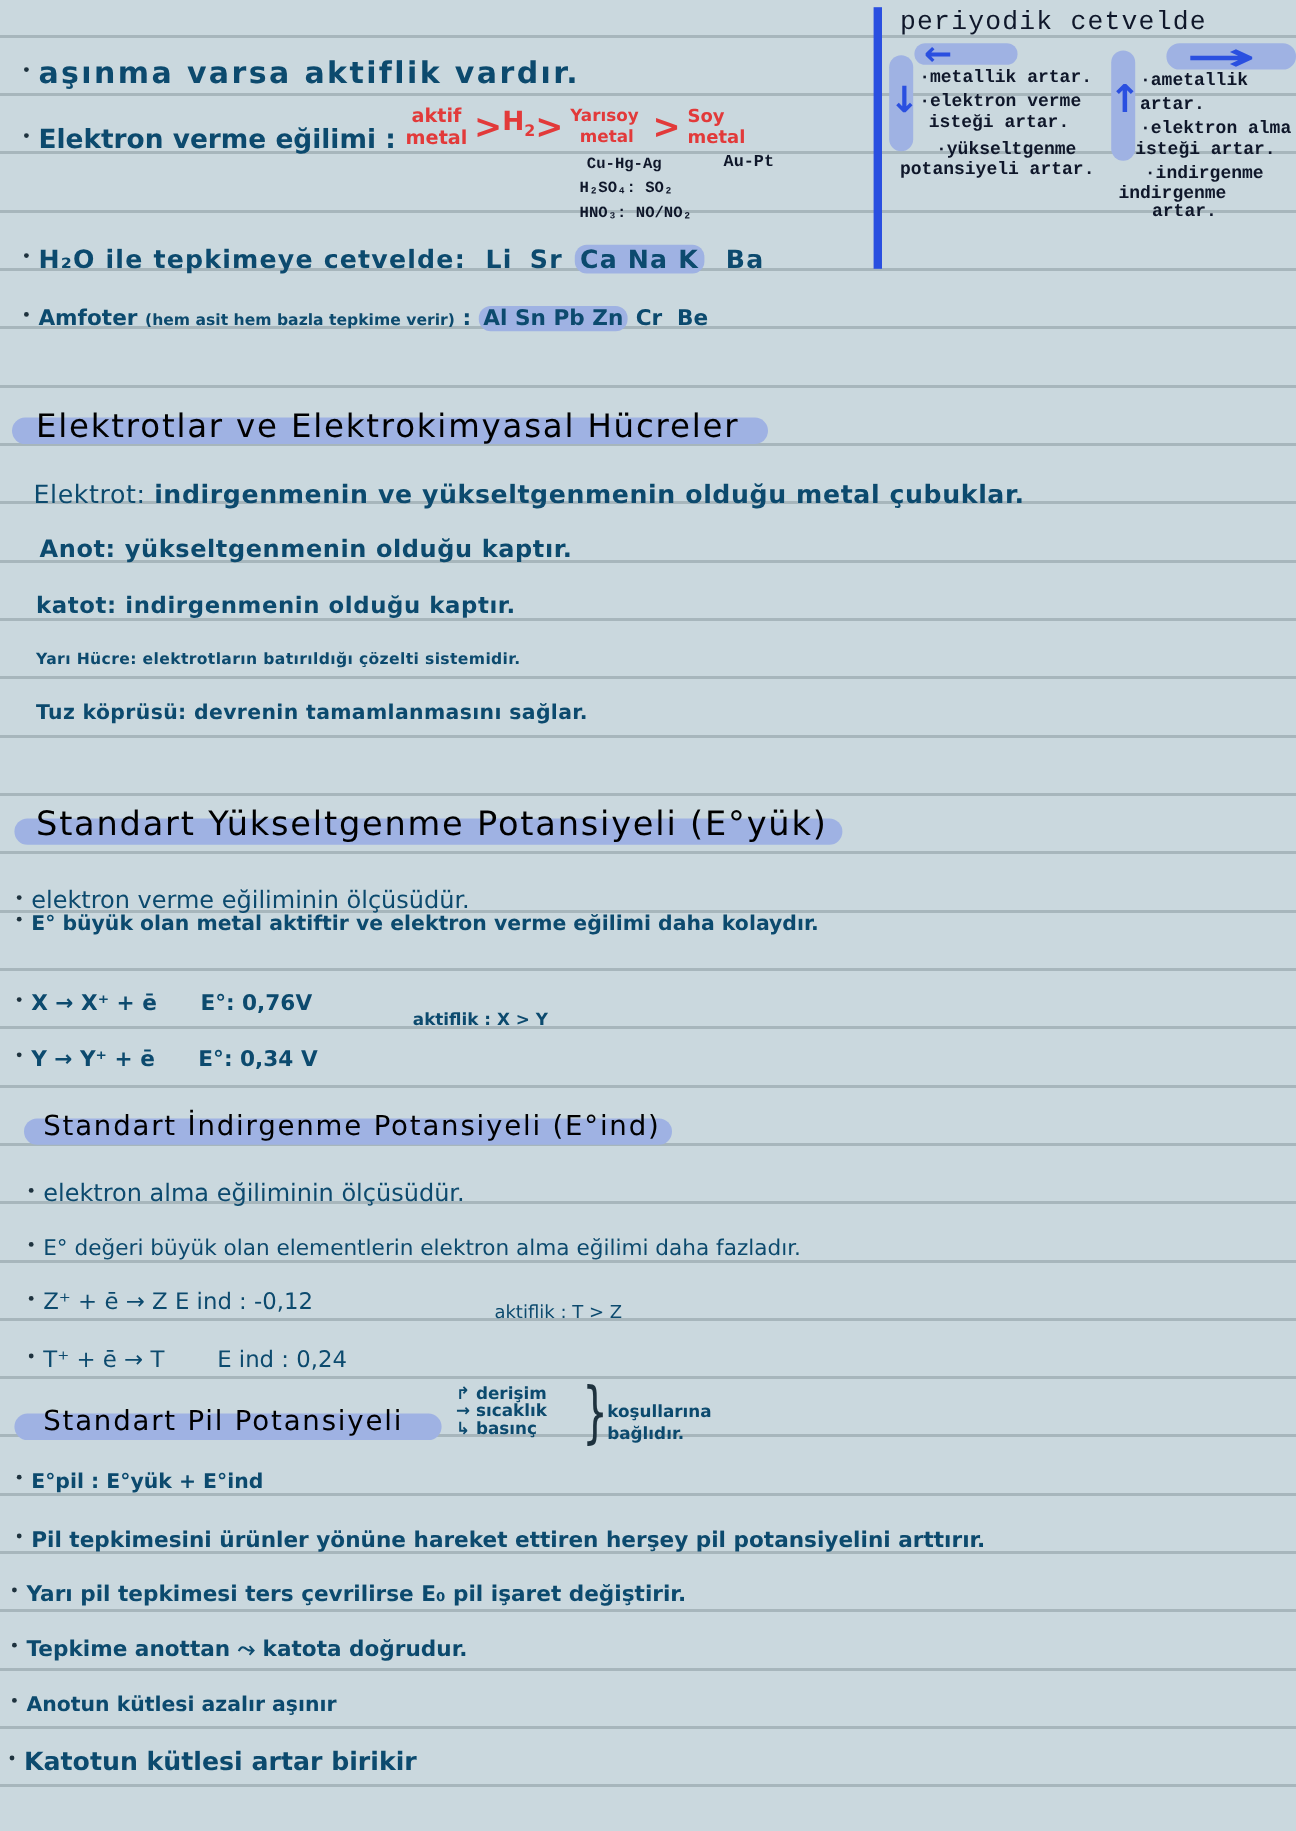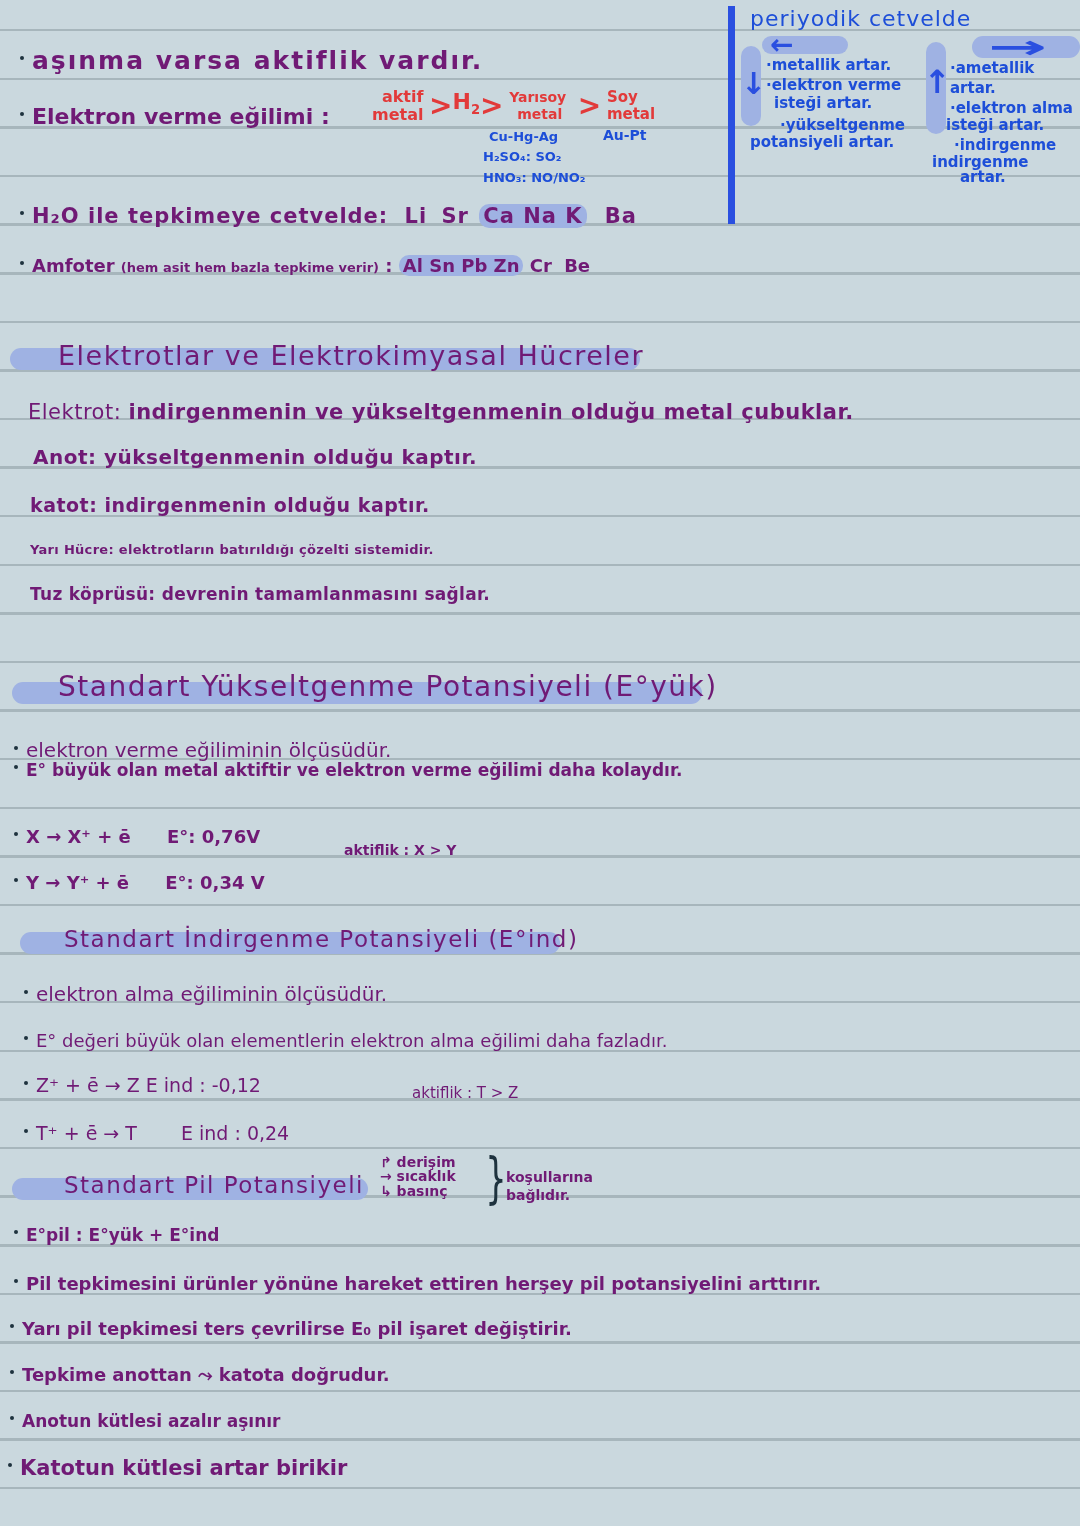--- a/index.html
+++ b/index.html
@@ -7,46 +7,46 @@
     width: 1080px; height: 1526px; overflow: hidden; position: relative;
     background-color: #cad8de;
     background-image: repeating-linear-gradient(to bottom,
       transparent 0px, transparent 29px,
       #a7b6bc 29px, #a7b6bc 31.5px,
       transparent 31.5px, transparent 48.6px);
     font-family: "DejaVu Sans", sans-serif;
     color: #1f3340;
   }
   .abs { position: absolute; white-space: nowrap; }
-  .ink { color: #701a75; font-weight: bold; }
+  .ink { color: #0c4a6e; font-weight: bold; }
   .red { color: #e23a3a; font-weight: bold; }
-  .blue { color: #1d4ed8; font-weight: bold; }
+  .blue { color: #0f172a; font-weight: bold; font-family: Liberation Mono, monospace; }
   .dot { display: inline-block; width: 4px; height: 4px; border-radius: 50%; background: #1e323e; margin-right: 8px; vertical-align: middle; position: relative; top: -4px; }
   .hl { background: #9fb2e3; border-radius: 10px; padding: 0 4px; }
   .heading-band { position: absolute; background: #9fb2e3; border-radius: 14px; height: 22px; }
-  .heading { font-family: "DejaVu Sans", sans-serif; font-weight: normal; color: #701a75; letter-spacing: 1.5px; margin-left: 28px; }
+  .heading { font-family: "DejaVu Sans", sans-serif; font-weight: normal; color: #000000; letter-spacing: 1.5px; }
   sub, sup { font-size: 60%; }
   .vbar { position: absolute; left: 728px; top: 6px; width: 7px; height: 218px; background: #2a4fe0; }
   .pill { position: absolute; background: #9fb2e3; border-radius: 12px; }
   .arrow { position: absolute; color: #2a4fe0; font-weight: bold; }
   .brace { position: absolute; color: #1e323e; }
 </style>
 </head>
 <body>
 
 <div class="abs ink" style="left:20px; top:46px; font-size:25px; letter-spacing:2px;">
   <span class="dot"></span><span>aşınma varsa aktiflik vardır.</span>
 </div>
 
 <div class="abs ink" style="left:20px; top:104px; font-size:22px;">
   <span class="dot"></span><span>Elektron verme eğilimi :</span>
 </div>
 
 <div class="abs red" style="left:338px; top:88px; font-size:16px; line-height:18px;">
-  <div style="display:inline-block; vertical-align:middle; text-align:right;margin-left:34px;">
+  <div style="display:inline-block; vertical-align:middle; text-align:center;">
     <div>aktif</div>
     <div>metal</div>
   </div>
   <span style="font-size:28px; vertical-align:middle;">&gt;</span><span style="font-size:22px; vertical-align:middle;"><span>H</span><sub>2</sub></span><span style="font-size:28px; vertical-align:middle;">&gt;</span>
   <div style="display:inline-block; vertical-align:middle; font-size:14px; line-height:17px;">
     <div>Yarısoy</div>
     <div style="padding-left:8px;">metal</div>
   </div>
   <span style="font-size:28px; vertical-align:middle; margin-left:6px;">&gt;</span>
   <div style="display:inline-block; vertical-align:middle; font-size:15px; line-height:17px;">

